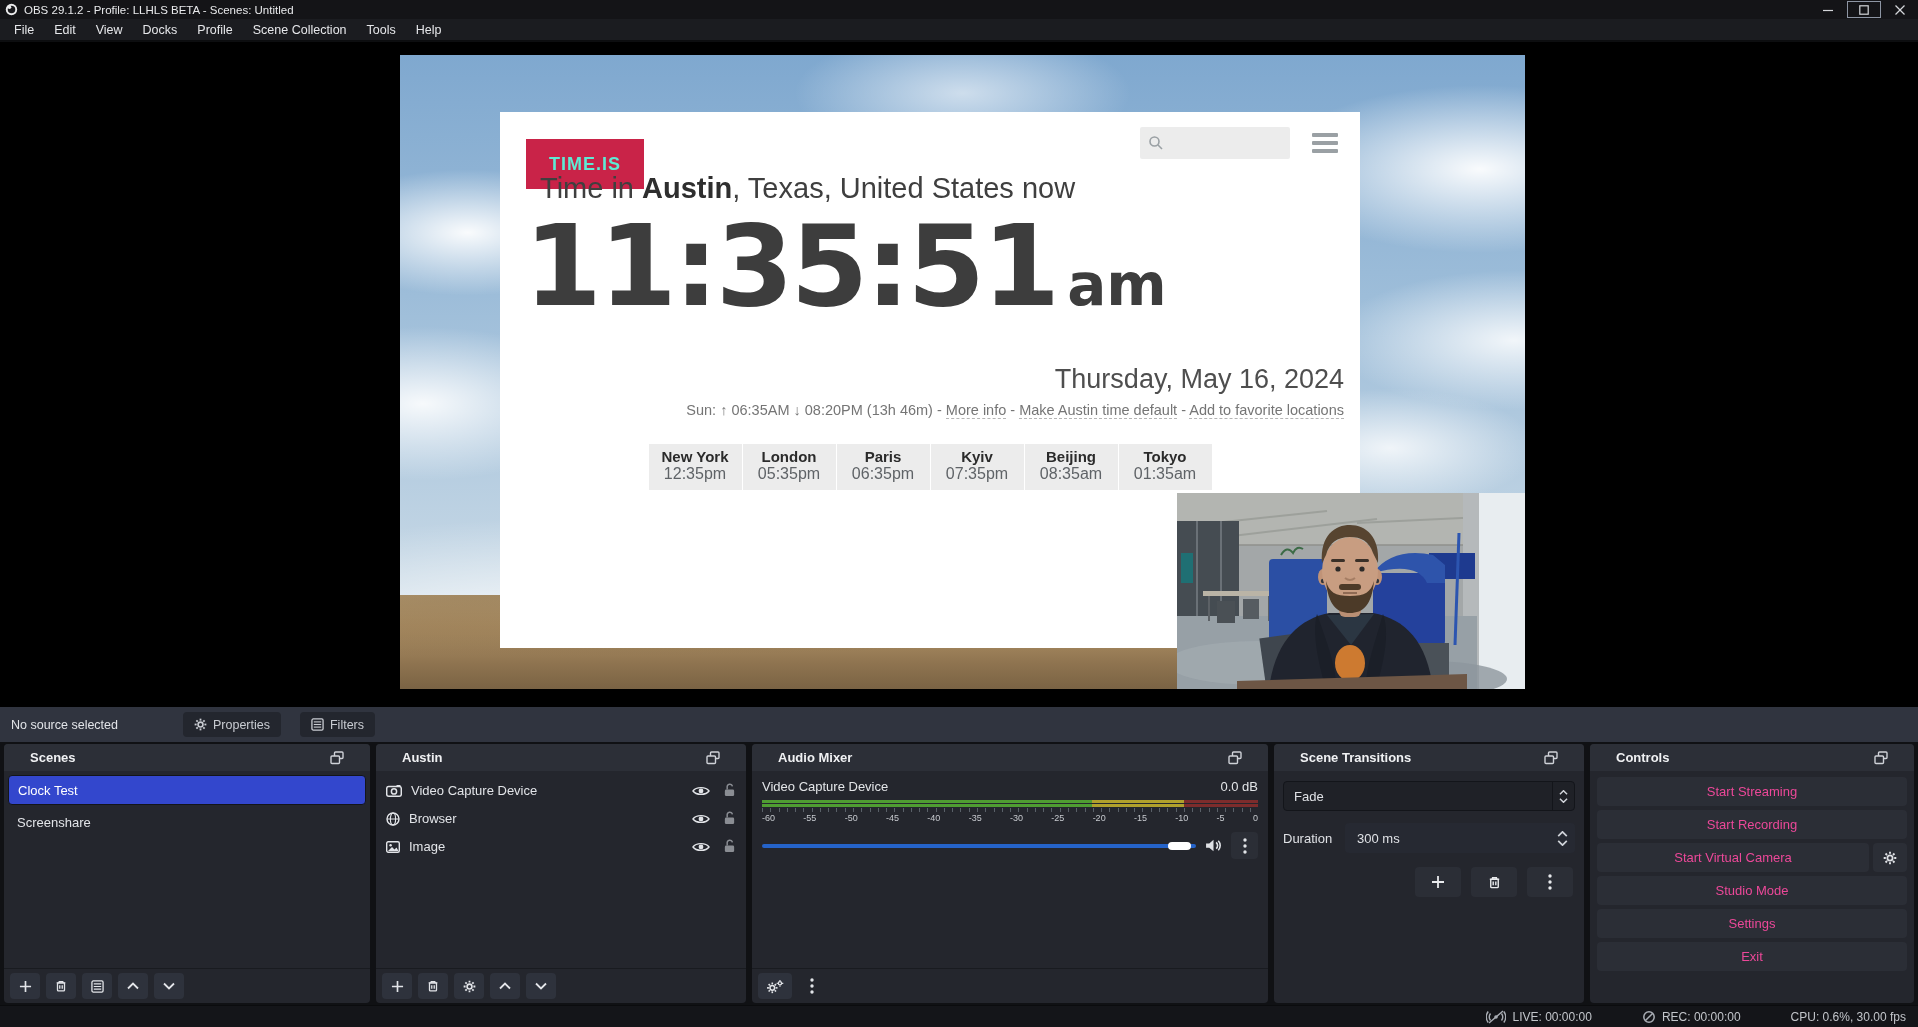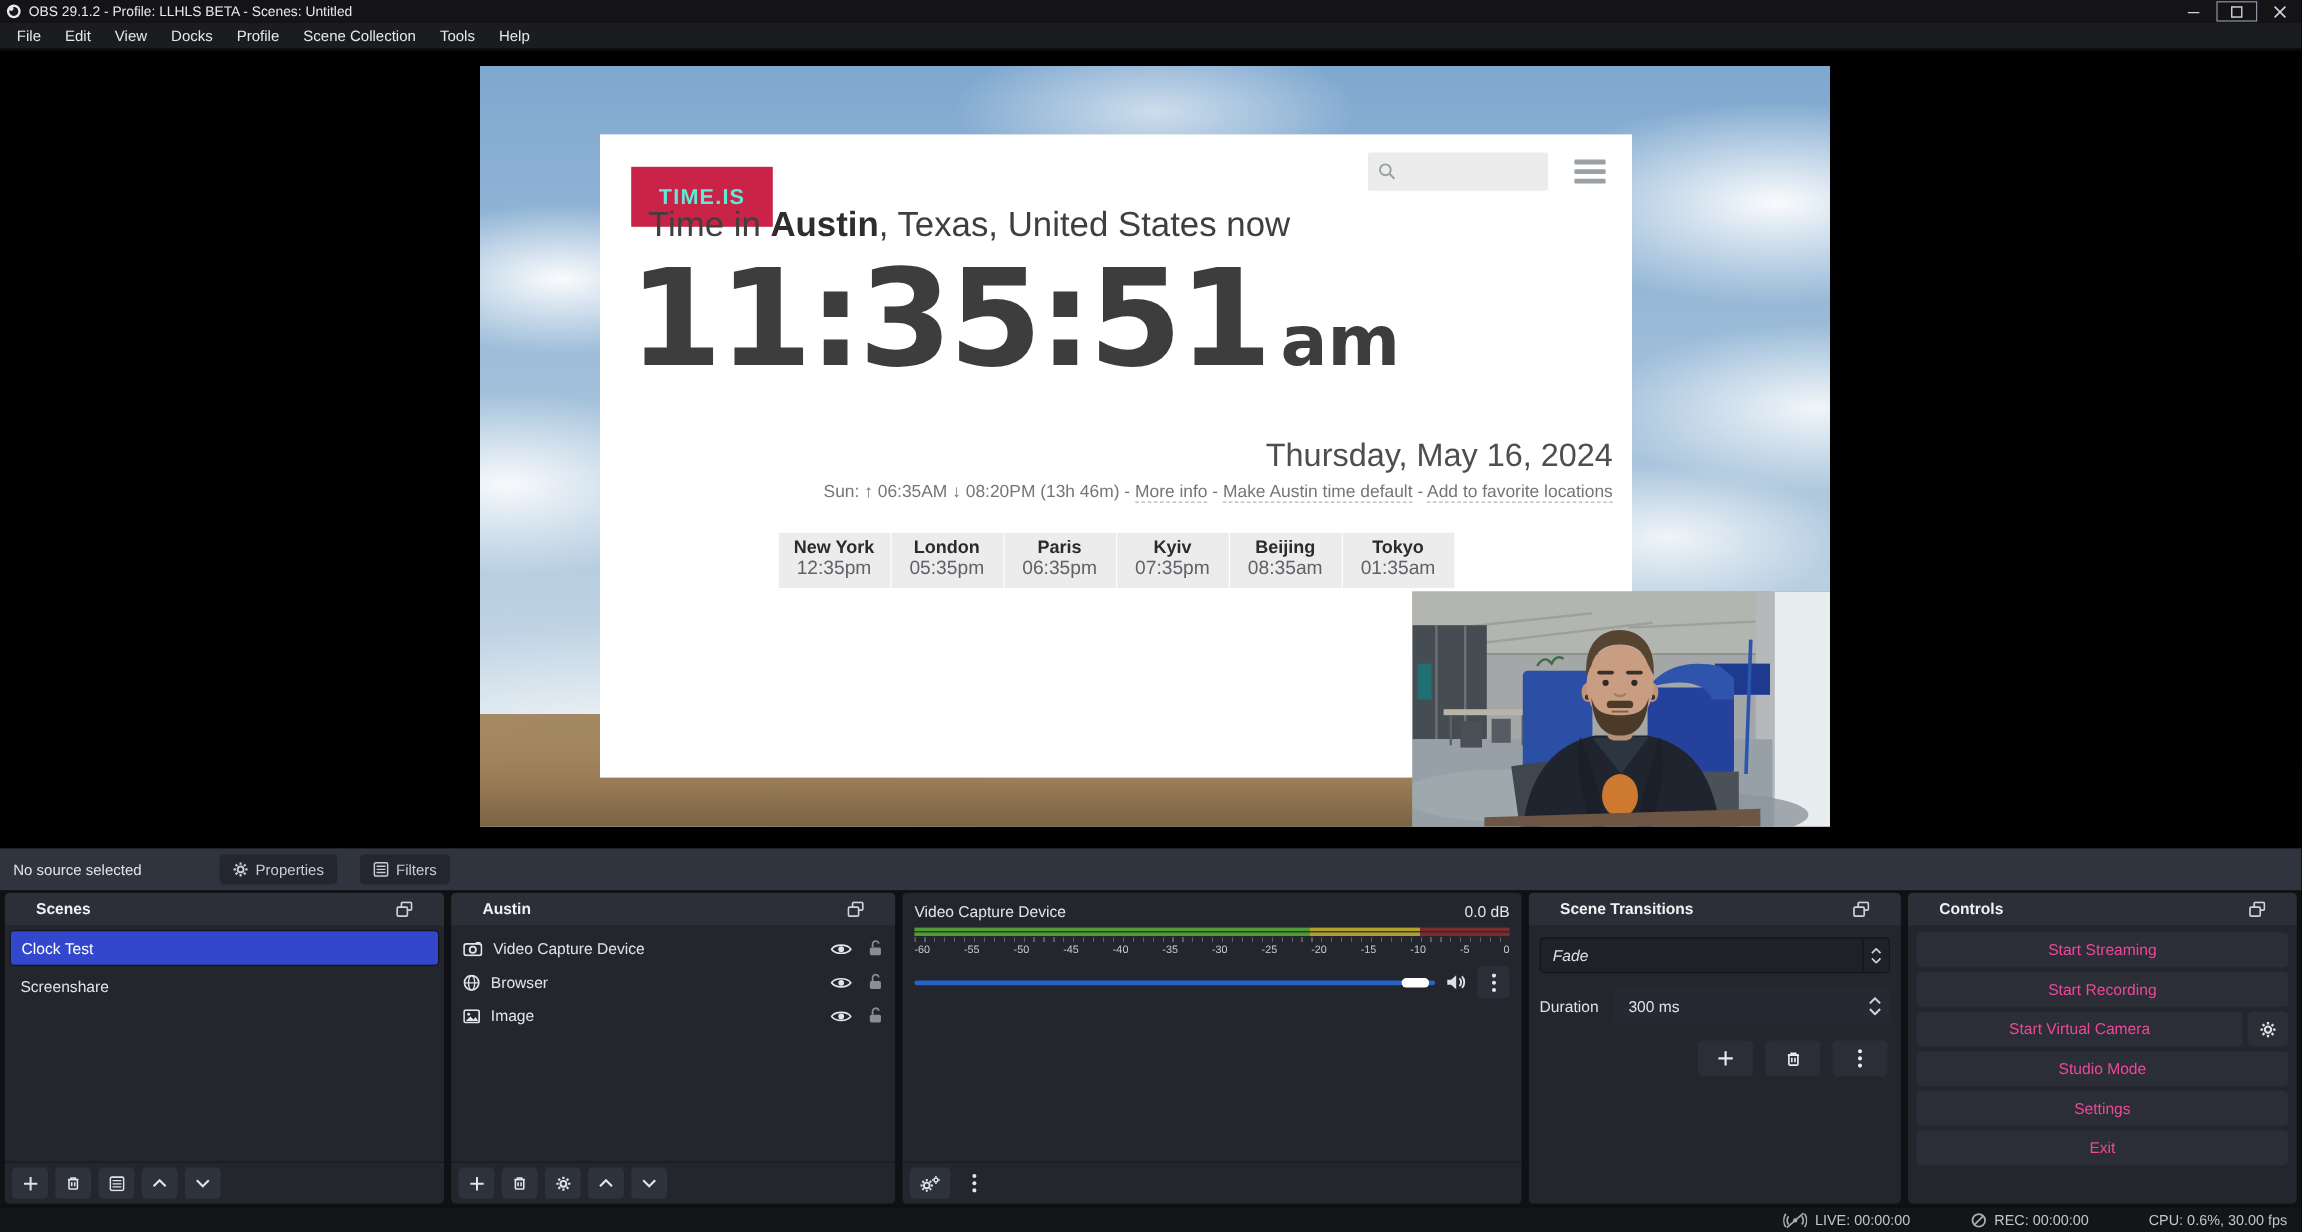--- a/index.html
+++ b/index.html
@@ -92,21 +92,21 @@
   .ticklabels { display:flex; justify-content:space-between; font-size:9px; color:#c6c9ce; margin-top:1px; }
   .sliderrow { display:flex; align-items:center; gap:9px; margin-top:9px; }
   .track { position:relative; flex:1; height:14px; }
   .track .line { position:absolute; left:0; right:0; top:5px; height:4px; border-radius:2px; background:#2563c9; }
   .track .handle { position:absolute; left:93.5%; top:3px; width:23px; height:8px; background:#fff; border-radius:4px; }
   .sqbtn { width:27px; height:27px; background:#2b2e36; border-radius:4px; display:flex; align-items:center; justify-content:center; color:#e2e4e8; }
 
   
   .tr-body { padding:10px 9px 0 9px; }
   .sel { display:flex; height:30px; background:#1f2127; border:1px solid #13151a; border-radius:4px; overflow:hidden; }
-  .sel .val { flex:1; display:flex; align-items:center; padding-left:10px; font-size:13px; color:#dfe1e5;font-style:italic; }
+  .sel .val { flex:1; display:flex; align-items:center; padding-left:10px; font-size:13px; color:#dfe1e5; }
   .sel .spin { width:22px; border-left:1px solid #13151a; display:flex; flex-direction:column; align-items:center; justify-content:center; gap:3px; color:#cfd2d8; }
   .durrow { margin-top:12px; display:flex; align-items:center; }
   .durrow .lbl { width:62px; font-size:13px; color:#dfe1e5; }
   .spinbox { flex:1; height:30px; background:#262932; border-radius:4px; display:flex; align-items:center; }
   .spinbox .val { flex:1; padding-left:12px; font-size:13px; color:#dfe1e5; }
   .spinbox .arrows { display:flex; flex-direction:column; gap:3px; padding-right:7px; color:#cfd2d8; }
   .tr-btns { margin-top:14px; display:flex; justify-content:flex-end; gap:10px; padding-right:2px; }
   .tr-btn { width:46px; height:30px; background:#2b2e36; border-radius:4px; display:flex; align-items:center; justify-content:center; color:#e8eaed; }
 
   
@@ -467,20 +467,27 @@
         </div>
       <div class="tbtn">
           <svg width="12" height="8" viewBox="0 0 12 7" fill="none" stroke="currentColor" stroke-width="1.8">
             <polyline points="1,1 6,6 11,1"></polyline>
           </svg>
         </div>
     </div>
   </div>
 
   <div class="dock" style="left:752px; width:516px;">
+    <div class="dock-head">
+        <span class="dock-title">Audio Mixer</span>
+      <svg class="popout" width="14" height="14" viewBox="0 0 14 14" fill="none" stroke="currentColor" stroke-width="1.4">
+          <rect x="4.5" y="1" width="8.5" height="6.5" rx="1"></rect>
+          <rect x="1" y="5" width="8.5" height="7.5" rx="1" fill="#2c2f37"></rect>
+        </svg>
+    </div>
     <div class="mix-body">
       <div class="mix-name">
         <span>Video Capture Device</span>
         <span>0.0 dB</span>
       </div>
       <div class="meter">
         <div class="bar"></div>
           <div class="bar"></div>
         <div class="ruler"></div>
         <div class="ticklabels">

